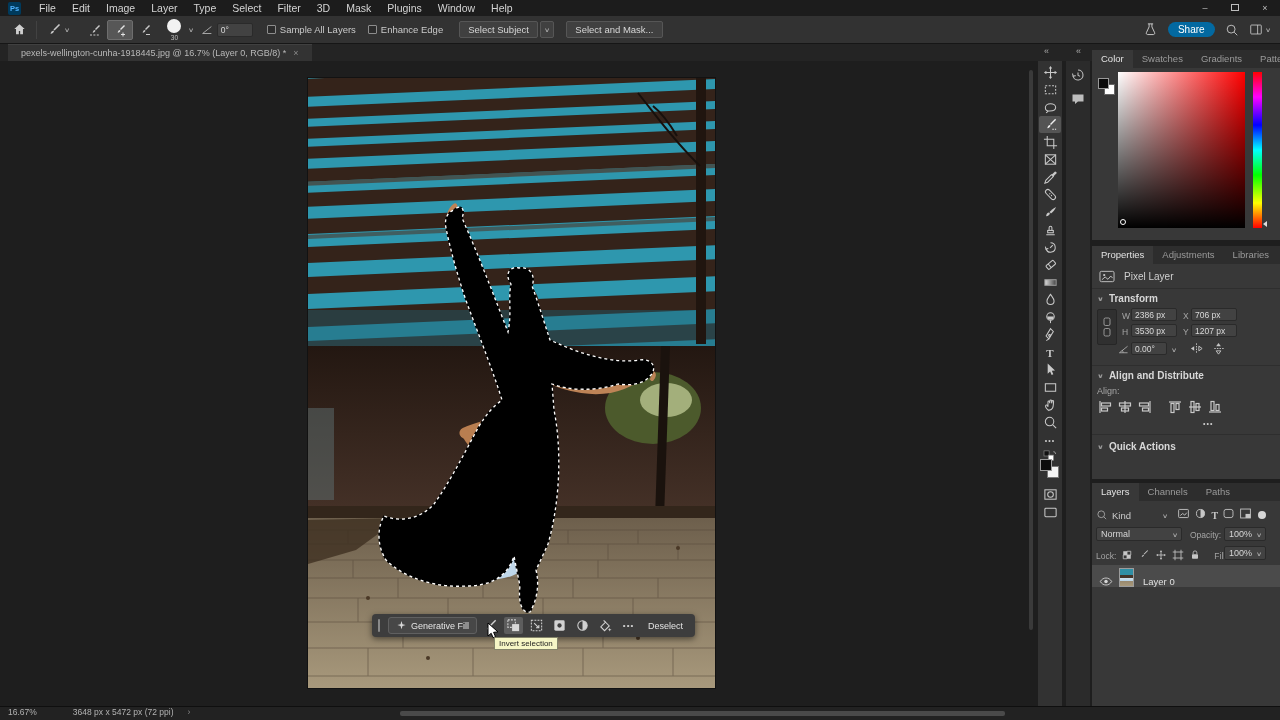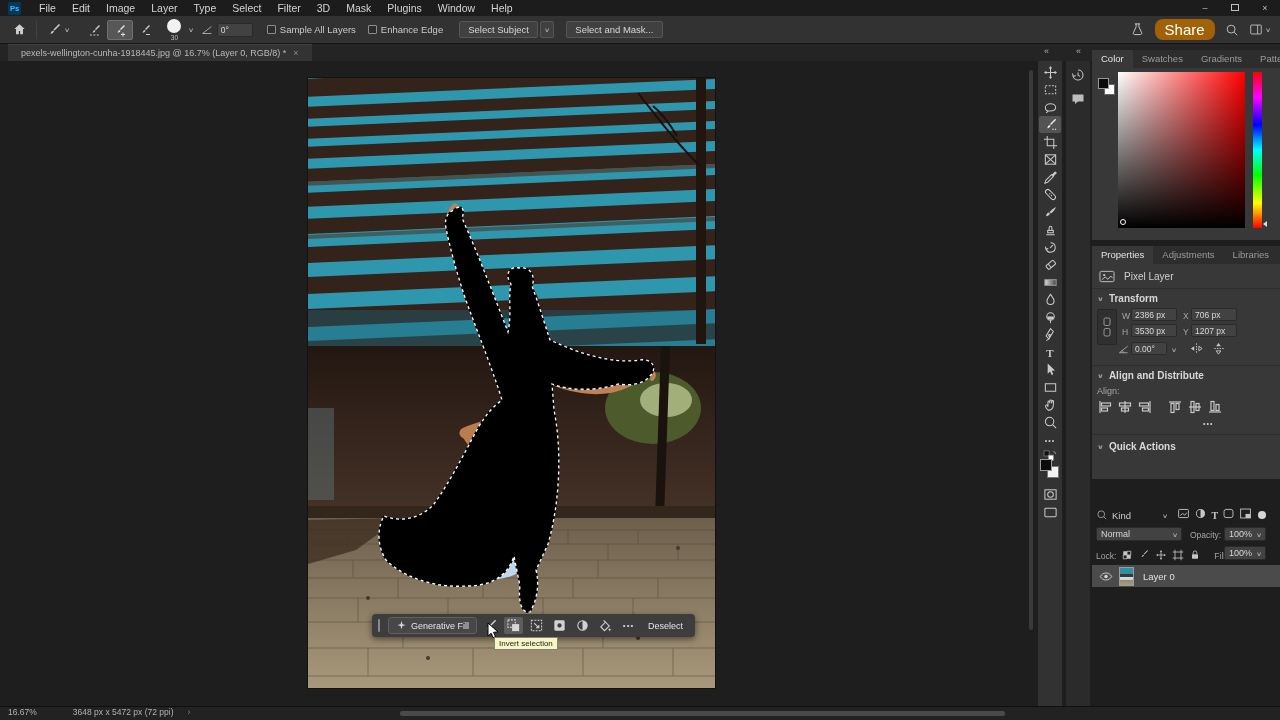--- a/index.html
+++ b/index.html
@@ -44,21 +44,21 @@
   .ptab.active{background:#383838;color:#e2e2e2}
   .sechdr{display:flex;align-items:center;color:#d8d8d8;font-size:10px;font-weight:bold;gap:6px;padding-left:6px}
   .sechdr .chev{color:#9a9a9a}
   .field{background:#424242;border:1px solid #2a2a2a;border-radius:2px;color:#d8d8d8;font-size:8.5px;display:flex;align-items:center;padding:0 3px;height:13px}
   .lbl{color:#a5a5a5;font-size:8.5px}
   .divider{position:absolute;left:1092px;width:188px;height:1px;background:#2e2e2e}
   .alicon svg{stroke:#c9c9c9;fill:none;stroke-width:1.2}
   .dd{background:#424242;border:1px solid #2a2a2a;border-radius:2px;color:#d6d6d6;font-size:9px;display:flex;align-items:center;height:14px;padding:0 4px}
   .dd .chev{margin-left:auto}
   .licon svg{stroke:#c6c6c6;fill:none;stroke-width:1.1}
-  .layerrow{position:absolute;left:1092px;width:188px;height:22px;background:#4b4b4b;display:flex;align-items:center}
+  .layerrow{position:absolute;left:1092px;width:188px;height:22px;background:#4b4b4b;display:flex;align-items:flex-end}
   .thumb{width:15px;height:19px;border:1px solid #9c9c9c;margin-left:6px;
     background:linear-gradient(to bottom,#2f8fa5 0%,#2f8fa5 38%,#41352b 38%,#46352a 52%,#cfe3f0 52%,#bcd6e8 68%,#97876c 68%,#a8997c 100%)}
   
   .ctaskbar{left:372px;top:614px;height:23px;background:#3d3d3d;border-radius:4px;display:flex;align-items:center;
     box-shadow:0 2px 6px rgba(0,0,0,.5);padding:0 6px;gap:4px}
   .grip{width:2px;height:13px;background:#8a8a8a;border-radius:1px;margin-right:4px}
   .gfbtn{height:17px;border:1px solid #606060;border-radius:3px;background:#474747;color:#e4e4e4;font-size:9px;display:flex;align-items:center;gap:4px;padding:0 7px}
   .tbicon{width:19px;height:17px;border-radius:2px;display:flex;align-items:center;justify-content:center}
   .tbicon svg{stroke:#d2d2d2;fill:none;stroke-width:1.1}
   .tbicon.active{background:#5d5d5d}
@@ -162,21 +162,21 @@
     <div style="width:12px"></div>
     <div class="pushbtn">
         <span>Select and Mask...</span>
       </div>
 
     <div style="margin-left:auto;display:flex;align-items:center;gap:10px;padding-right:10px">
       <svg width="15" height="15" viewBox="0 0 16 16">
           <path d="M6.5 2v3.2L3.6 11.4A1.4 1.4 0 0 0 4.9 13.4h6.2a1.4 1.4 0 0 0 1.3-2L9.5 5.2V2" stroke="#cfcfcf" fill="none"></path>
           <path d="M5.2 2h5.6" stroke="#cfcfcf"></path>
         </svg>
-      <div style="background:#a16207;color:#fff;font-size:15px;border-radius:8px;padding:2px 10px">Share</div>
+      <div style="background:#0369a1;color:#fff;font-size:10px;border-radius:8px;padding:2px 10px">Share</div>
       <svg width="14" height="14" viewBox="0 0 16 16">
           <circle cx="7" cy="7" r="4.5" stroke="#cfcfcf" fill="none"></circle>
           <path d="M10.5 10.5 14 14" stroke="#cfcfcf"></path>
         </svg>
       <div style="display:flex;align-items:center;gap:3px">
         <svg width="14" height="13" viewBox="0 0 16 16">
             <rect x="1.5" y="2.5" width="13" height="11" rx="1" stroke="#cfcfcf" fill="none"></rect>
             <path d="M10 2.5v11" stroke="#cfcfcf"></path>
           </svg>
         <span class="chev">∨</span>
@@ -616,20 +616,27 @@
         <rect x="4" y="2.5" width="3" height="9"></rect>
         <rect x="9" y="5.5" width="3" height="6"></rect>
       </svg></div>
   <div class="abs" style="left:1203px;top:420px;color:#cfcfcf;font-size:7px;letter-spacing:1px">•••</div>
   <div class="divider" style="top:434px"></div>
   <div class="abs sechdr" style="left:1092px;top:441px;width:188px">
     <span class="chev">∨</span>
     <span>Quick Actions</span>
   </div>
 
+  <div class="abs panel" style="top:483px;height:223px">
+    <div class="ptabs">
+      <div class="ptab active">Layers</div>
+      <div class="ptab">Channels</div>
+      <div class="ptab">Paths</div>
+    </div>
+  </div>
   <div class="abs" style="left:1096px;top:506px;display:flex;align-items:center;gap:4px">
     <svg width="12" height="12" viewBox="0 0 16 16">
         <circle cx="7" cy="7" r="4.5" stroke="#b9b9b9" fill="none"></circle>
         <path d="M10.5 10.5 13.5 13.5" stroke="#b9b9b9"></path>
       </svg>
     <span style="color:#cccccc;font-size:9.5px">Kind</span>
     <span class="chev" style="margin-left:28px">∨</span>
     <span class="licon" style="margin-left:6px"><svg width="13" height="13" viewBox="0 0 16 16">
           <rect x="2" y="3" width="12" height="10" rx="1"></rect>
           <path d="M4 10.5 7 8l2.5 2 2.5-3"></path>

